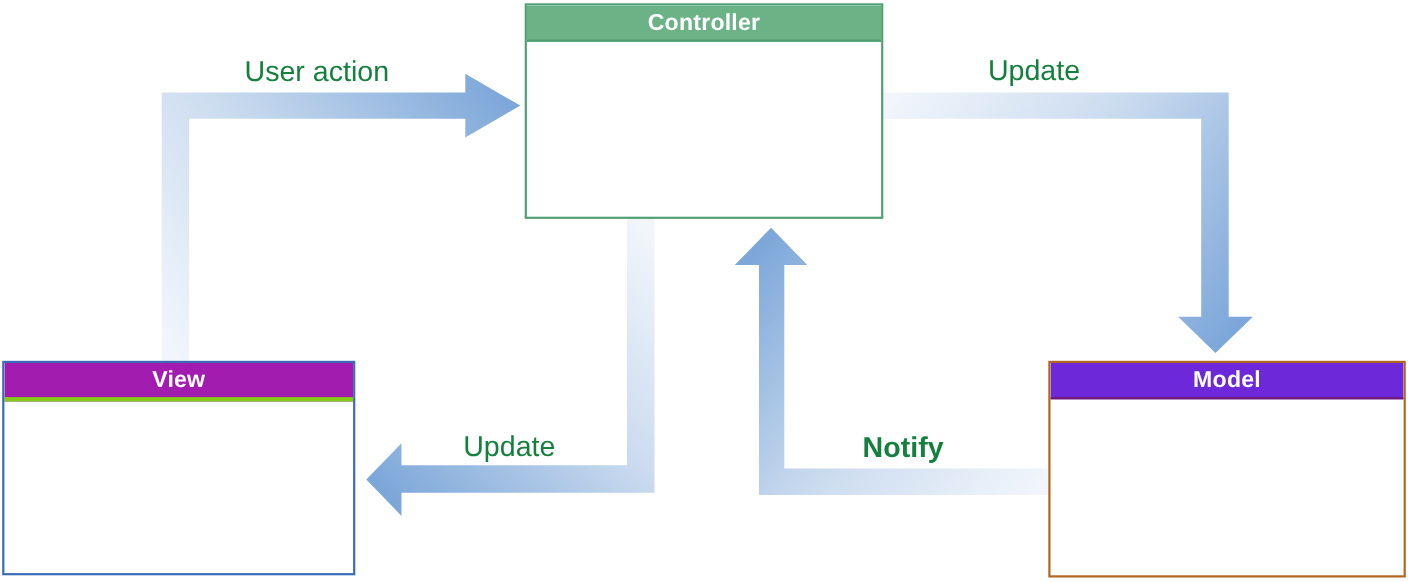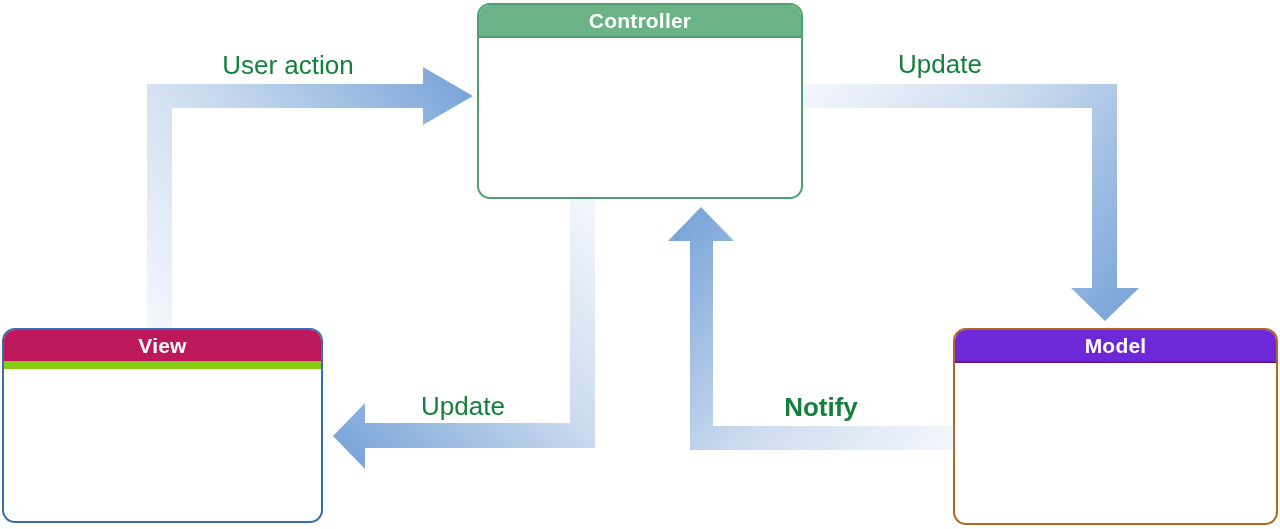--- a/index.html
+++ b/index.html
@@ -10,37 +10,37 @@
     background: #ffffff;
     overflow: hidden;
     font-family: "Liberation Sans", sans-serif;
   }
   #arrow-layer { position: absolute; left: 0; top: 0; }
 
   .node-box {
     position: absolute;
     box-sizing: border-box;
     background: #ffffff;
-    border-radius: 13px;
+    border-radius: 0;
     overflow: hidden;
   }
   .node-header {
     height: 31px;
     display: flex;
     align-items: center;
     justify-content: center;
     color: #ffffff;
     font-weight: bold;
     font-size: 21px;
     letter-spacing: 0.2px;
   }
   #controller-box { left: 477px; top: 3px;   width: 326px; height: 196px; border: 2px solid #4fa173; }
   #controller-box .node-header { background: #6bb287; border-bottom: 2px solid #4fa173; }
   #view-box       { left: 2px;   top: 328px; width: 321px; height: 195px; border: 2px solid #3a6cb5; }
-  #view-box .node-header { background: #be185d; border-bottom: 8px solid #84cc16; }
+  #view-box .node-header { background: #a21caf; border-bottom: 4px solid #84cc16; }
   #model-box      { left: 953px; top: 328px; width: 325px; height: 197px; border: 2px solid #b2661f; }
   #model-box .node-header { background: #6d28d9; border-bottom: 2px solid #701a75; }
 
   .edge-label {
     position: absolute;
     transform: translate(-50%, -50%);
     font-size: 26px;
     color: #15803d;
     white-space: nowrap;
   }

